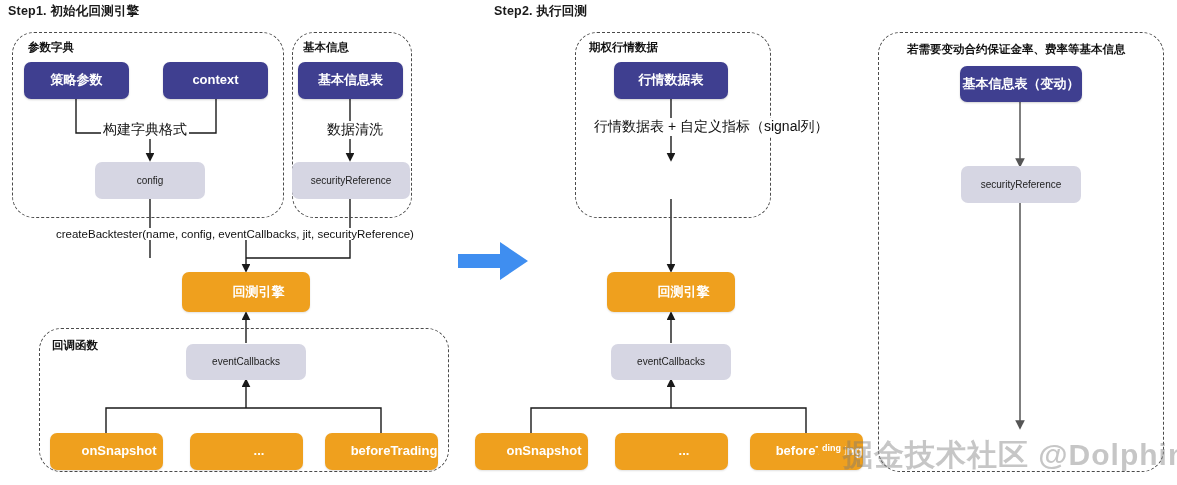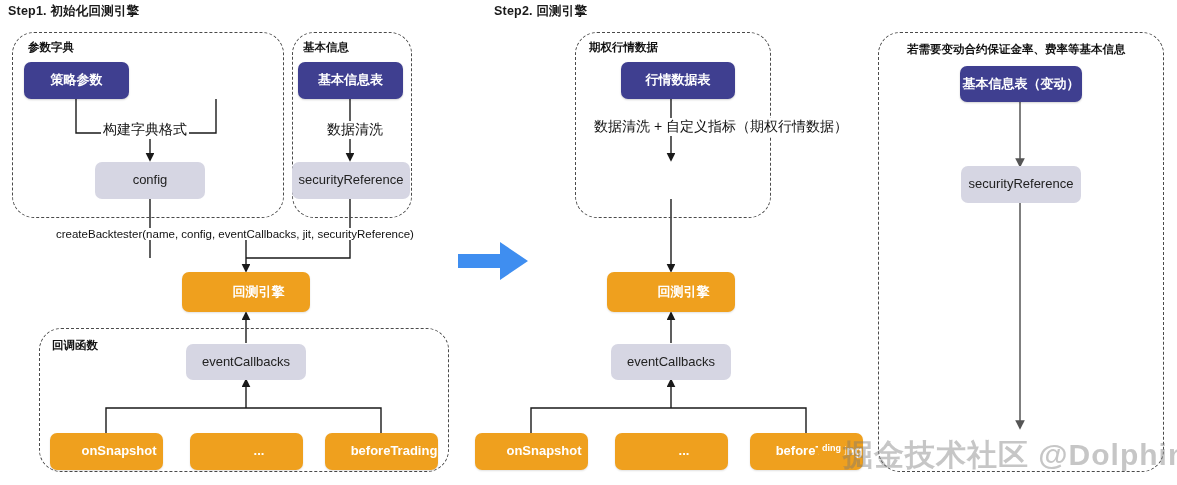--- a/index.html
+++ b/index.html
@@ -64,21 +64,21 @@
     color: #ffffff;
     font-weight: bold;
     font-size: 13px;
     box-shadow: 0 1px 2px rgba(0,0,0,0.12);
     padding-left: 25px;
   }
   .node.lav {
     background: #d6d6e3;
     color: #222222;
     font-weight: normal;
-    font-size: 13px;
+    font-size: 10px;
   }
 
   
   .edge-label {
     position: absolute;
     font-size: 14px;
     color: #111111;
     white-space: nowrap;
     background: #ffffff;
     padding: 0 2px;
@@ -159,26 +159,27 @@
       <path d="M671,408 L671,380" marker-end="url(#ah)"></path>
     </g>
     <g stroke="#555555" stroke-width="1.5" fill="none">
 
       <path d="M1020,101 L1020,166" marker-end="url(#ahg)"></path>
       <path d="M1020,203 L1020,428" marker-end="url(#ahg)"></path>
     </g>
   </svg>
 
   <div class="step-title" style="left:8px; top:3px;">Step1. 初始化回测引擎</div>
-  <div class="step-title" style="left:494px; top:3px;">Step2. 回测引擎</div>
+  <div class="step-title" style="left:494px; top:3px;">Step2. 执行回测</div>
 
   <div class="group" style="left:12px; top:32px; width:272px; height:186px;"></div>
   <div class="group-label" style="left:28px; top:40px;">参数字典</div>
 
   <div class="node blue" style="left:24px; top:62px; width:105px; height:37px;">策略参数</div>
+  <div class="node blue" style="left:163px; top:62px; width:105px; height:37px;">context</div>
   <div class="node lav" style="left:95px; top:162px; width:110px; height:37px;">config</div>
 
   <div class="edge-label" style="left:101px; top:121px;">构建字典格式</div>
 
   <div class="group" style="left:292px; top:32px; width:120px; height:186px;"></div>
   <div class="group-label" style="left:303px; top:40px;">基本信息</div>
 
   <div class="node blue" style="left:298px; top:62px; width:105px; height:37px;">基本信息表</div>
   <div class="node lav" style="left:292px; top:162px; width:118px; height:37px;">securityReference</div>
 
@@ -199,23 +200,23 @@
 
   <div class="step-arrow" style="left:456px; top:240px;">
     <svg width="74" height="42" viewBox="0 0 74 42">
       <path d="M2,14 L44,14 L44,2 L72,21 L44,40 L44,28 L2,28 Z" fill="#3f8ef0"></path>
     </svg>
   </div>
 
   <div class="group" style="left:575px; top:32px; width:196px; height:186px;"></div>
   <div class="group-label" style="left:589px; top:40px;">期权行情数据</div>
 
-  <div class="node blue" style="left:614px; top:62px; width:114px; height:37px;margin-left:7px;">行情数据表</div>
-
-  <div class="edge-label" style="left:592px; top:118px;">数据清洗 + 自定义指标（期权行情数据）</div>
+  <div class="node blue" style="left:614px; top:62px; width:114px; height:37px;">行情数据表</div>
+
+  <div class="edge-label" style="left:592px; top:118px;">行情数据表 + 自定义指标（signal列）</div>
 
   <div class="node orange" style="left:607px; top:272px; width:128px; height:40px;">回测引擎</div>
 
   <div class="node lav" style="left:611px; top:344px; width:120px; height:36px;">eventCallbacks</div>
 
   <div class="node orange" style="left:475px; top:433px; width:113px; height:37px;">onSnapshot</div>
   <div class="node orange" style="left:615px; top:433px; width:113px; height:37px;">...</div>
   <div class="node orange" style="left:750px; top:433px; width:113px; height:37px;">beforeTrading</div>
 
   <div class="group" style="left:878px; top:32px; width:286px; height:440px;"></div>

